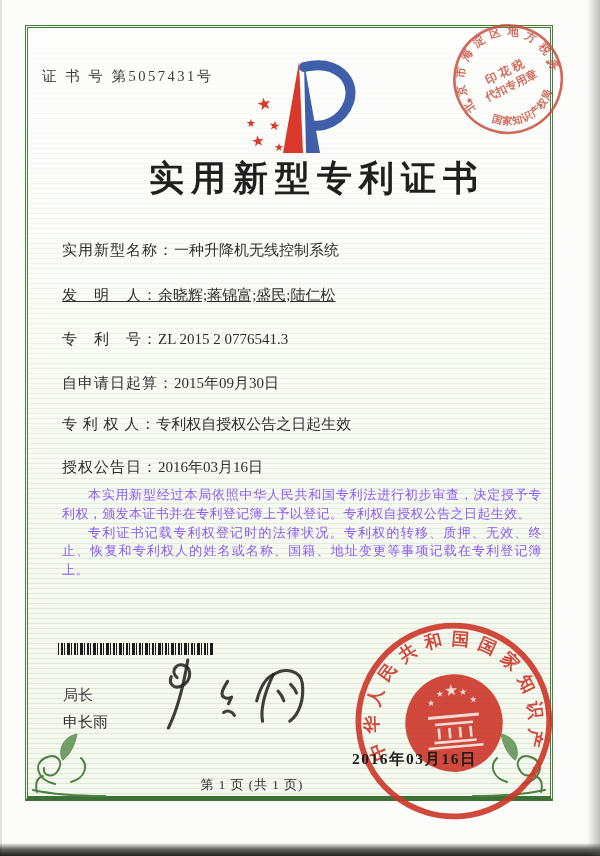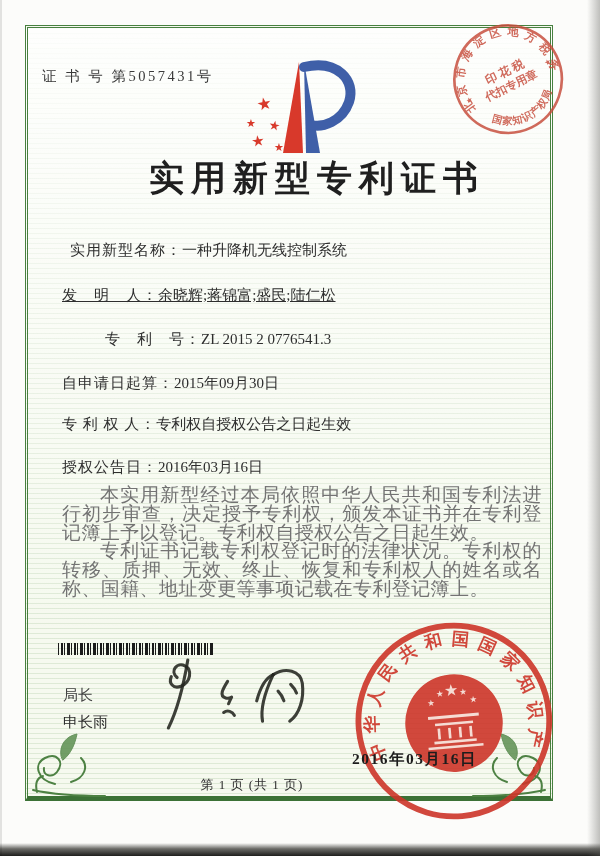--- a/index.html
+++ b/index.html
@@ -38,21 +38,21 @@
   #logo { position:absolute; left:230px; top:55px; z-index:6; }
 
   .title { position:absolute; left:25px; top:155px; width:584px; text-align:center;
     font-size:35px; font-weight:bold; letter-spacing:7px; color:#1f1f1f; z-index:6; }
 
   .field-row { position:absolute; left:62px; width:470px; font-size:15px;
     color:#2e2e2e; z-index:6; white-space:nowrap; }
   .field-row .lbl { letter-spacing:1px; }
 
   .paragraphs { position:absolute; left:62px; width:480px; top:486px; z-index:6; }
-  .paragraphs p { font-size:19px; line-height:18.8px; color:#737373;
+  .paragraphs p { font-size:13px; line-height:18.8px; color:#8b5cf6;
     text-align:justify; text-indent:2em; letter-spacing:.4px; }
 
   .barcode { position:absolute; left:58px; top:643px; width:156px; height:12px; z-index:6;
     background:repeating-linear-gradient(90deg,
       #1b1b1b 0 1px, transparent 1px 3px,
       #1b1b1b 3px 5px, transparent 5px 6px,
       #1b1b1b 6px 7px, transparent 7px 9px,
       #1b1b1b 9px 12px, transparent 12px 13px); }
 
   .signer-title { position:absolute; left:63px; top:686px; font-size:15px; color:#404040; z-index:6; }
@@ -107,27 +107,27 @@
       <text x="28" y="56" font-size="17" fill="#d8392b" transform="rotate(-12 28 56)">★</text>
       <text x="16" y="72" font-size="11" fill="#d8392b">★</text>
       <text x="38" y="74" font-size="13" fill="#d8392b" transform="rotate(10 38 74)">★</text>
       <text x="22" y="92" font-size="15" fill="#d8392b" transform="rotate(-8 22 92)">★</text>
       <text x="44" y="96" font-size="11" fill="#d8392b">★</text>
     </svg>
   </div>
 
   <div class="title">实用新型专利证书</div>
 
-  <div class="field-row" style="top:241px;margin-left:8px;">
+  <div class="field-row" style="top:241px;">
     <span class="lbl">实用新型名称：</span><span>一种升降机无线控制系统</span>
   </div>
   <div class="field-row" style="top:286px;text-decoration:underline;">
     <span class="lbl">发　明　人：</span><span>余晓辉;蒋锦富;盛民;陆仁松</span>
   </div>
-  <div class="field-row" style="top:330px;margin-left:43px;">
+  <div class="field-row" style="top:330px;">
     <span class="lbl">专　利　号：</span><span>ZL 2015 2 0776541.3</span>
   </div>
   <div class="field-row" style="top:374px;">
     <span class="lbl">自申请日起算：</span><span>2015年09月30日</span>
   </div>
   <div class="field-row" style="top:415px;">
     <span class="lbl">专 利 权 人：</span><span>专利权自授权公告之日起生效</span>
   </div>
   <div class="field-row" style="top:458px;">
     <span class="lbl">授权公告日：</span><span>2016年03月16日</span>

